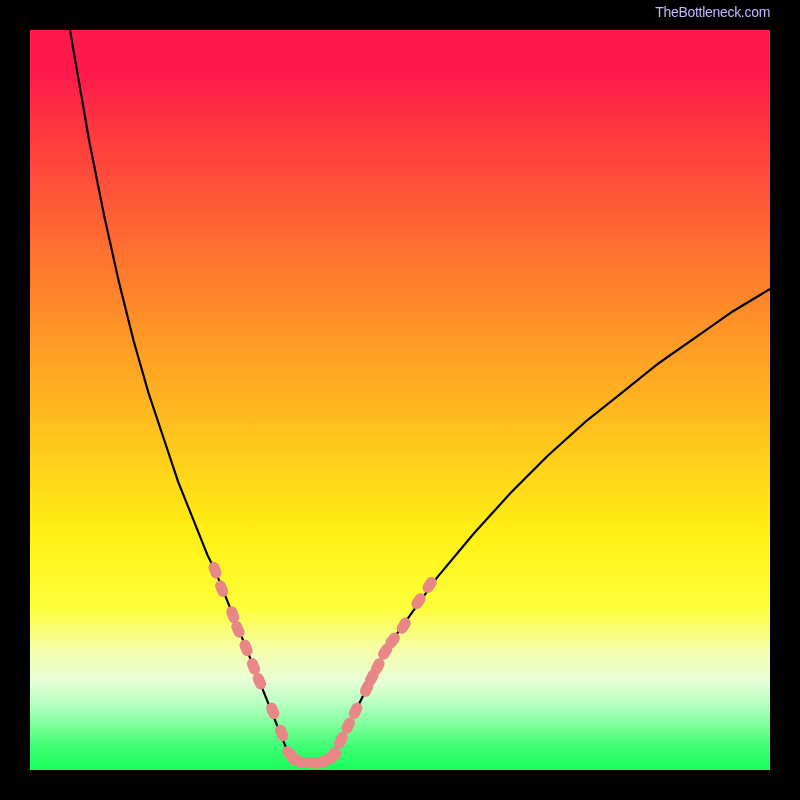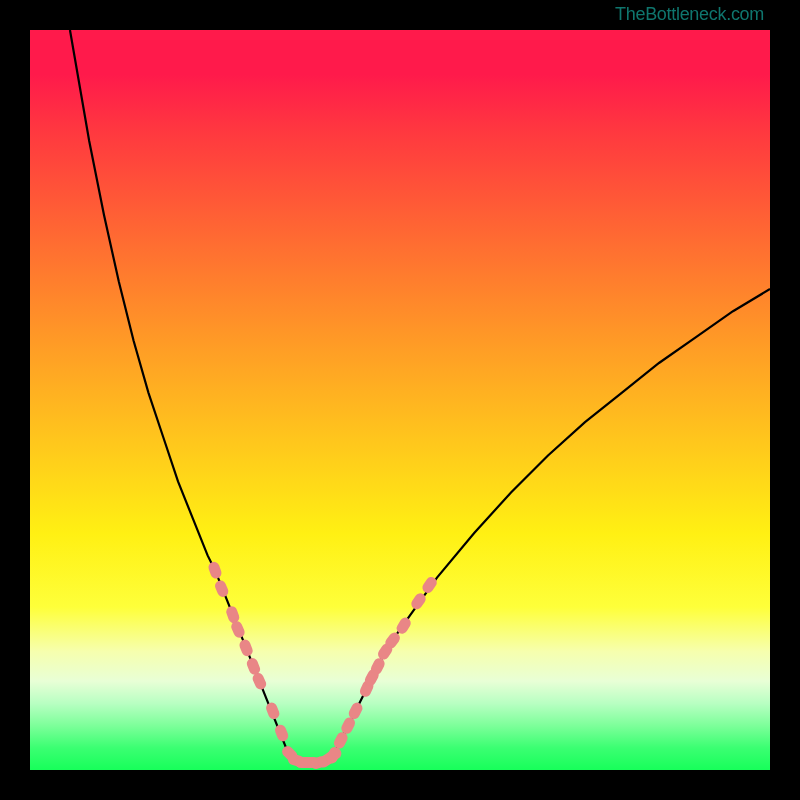--- a/index.html
+++ b/index.html
@@ -47,23 +47,23 @@
       #e8ffd6 88%,
       #b8ffc2 91%,
       #7dff9a 94%,
       #3bff72 97%,
       #17ff5a 100%
     );
   }
   .attribution {
     position: absolute;
     top: 4px;
-    right: 36px;
-    color: #0f766e;
-    font-size: 18px;
+    right: 30px;
+    color: #c4b5fd;
+    font-size: 14px;
     font-weight: 400;
     letter-spacing: -0.3px;
   }
   svg.curves {
     position: absolute;
     top: 0;
     left: 0;
     width: 100%;
     height: 100%;
   }

